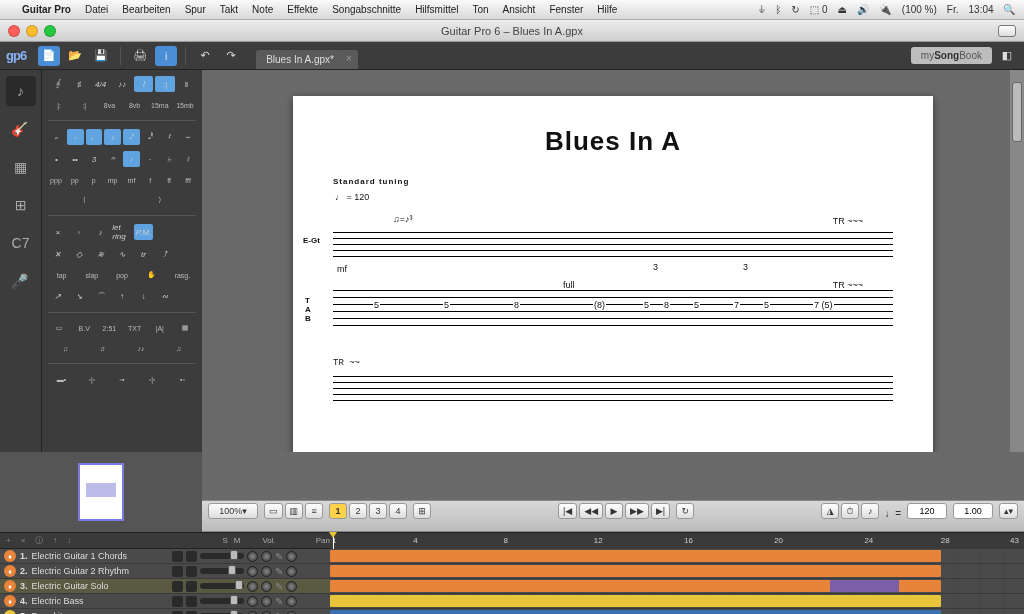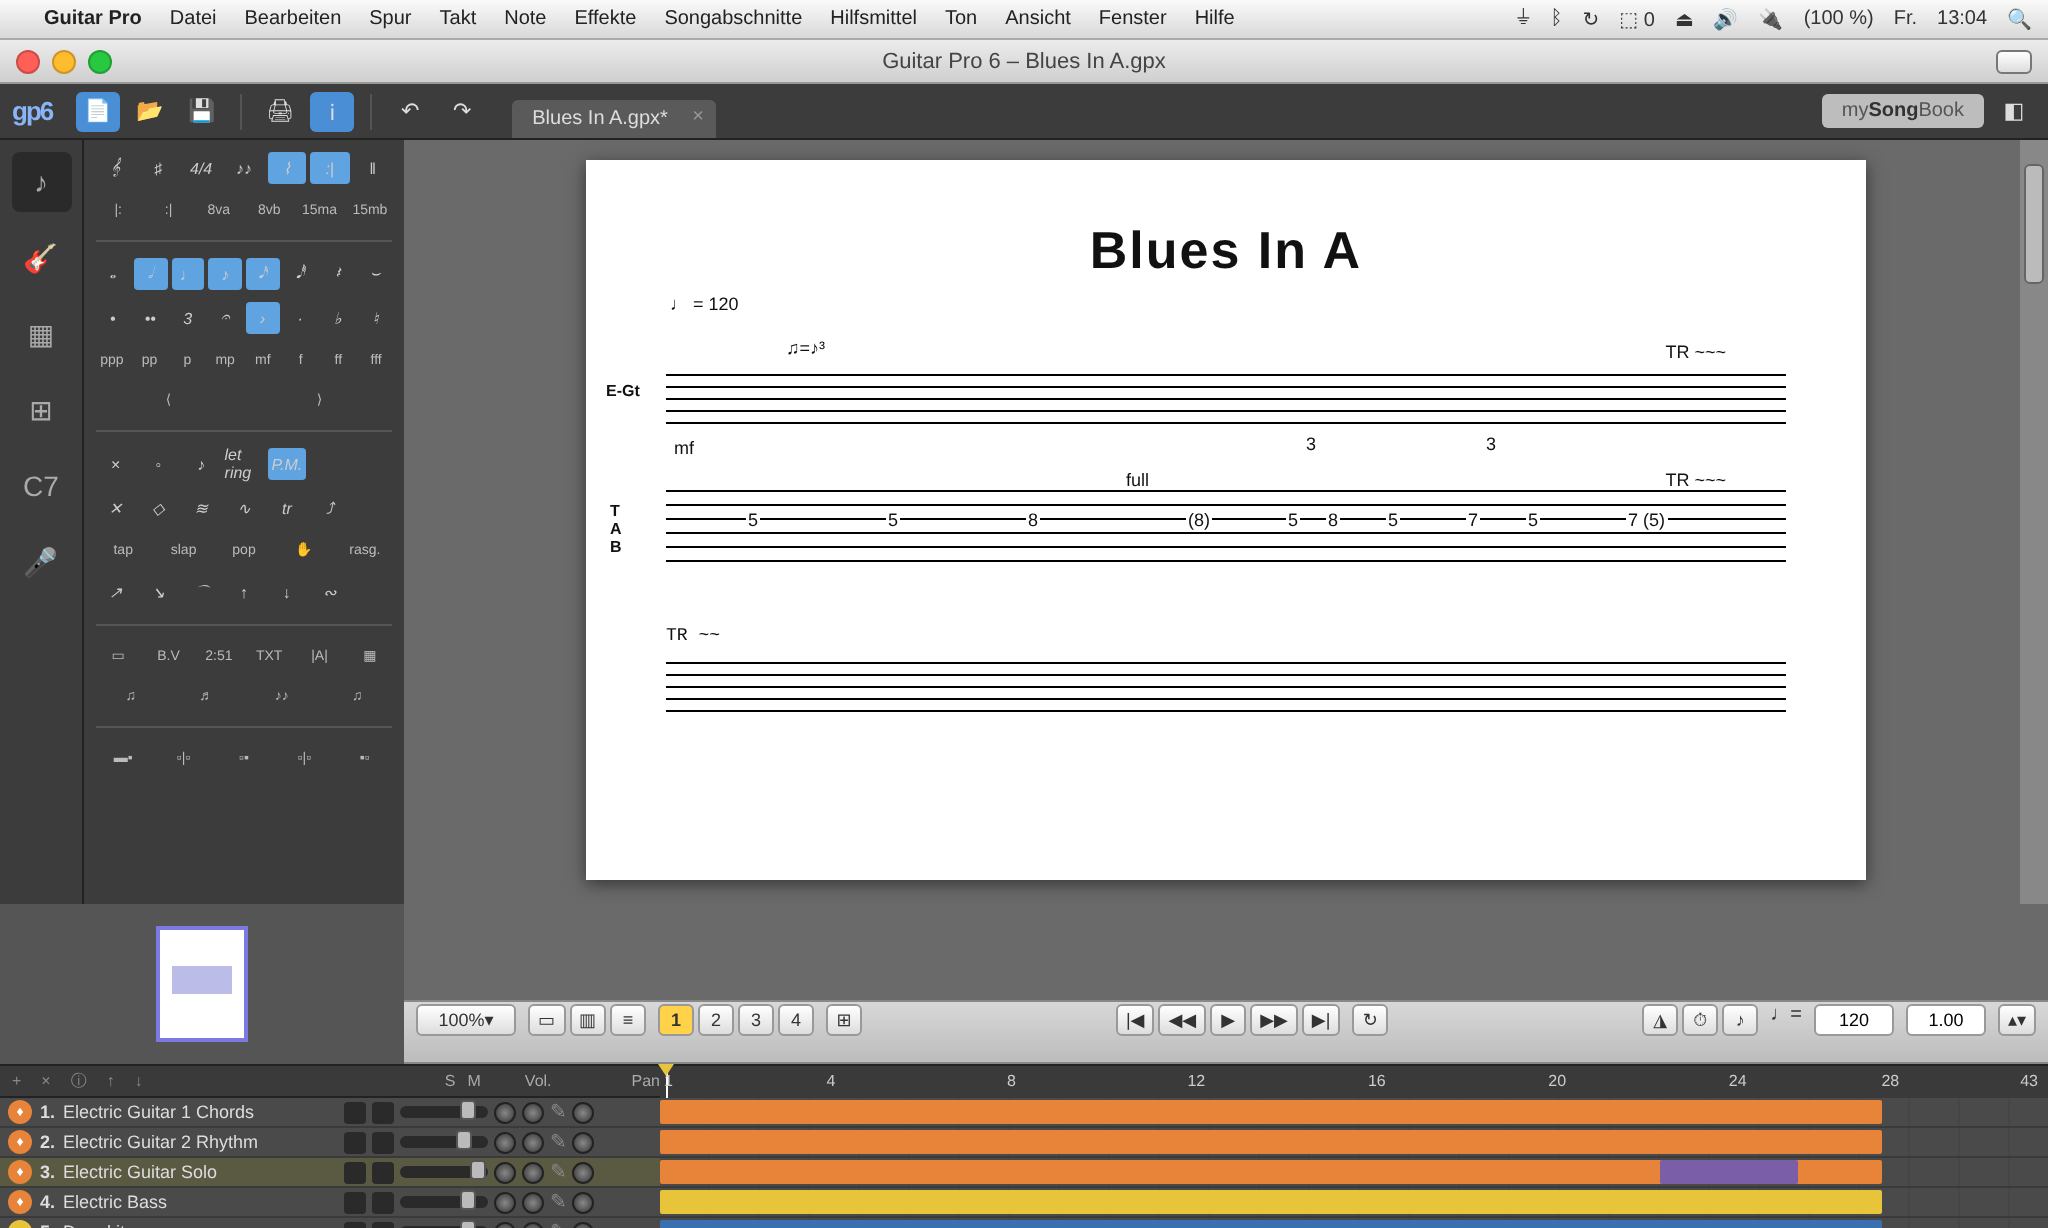--- a/index.html
+++ b/index.html
@@ -42,21 +42,21 @@
 .palette{ width:160px; background:#3c3c3c; padding:6px; display:flex; flex-direction:column; gap:6px; overflow:hidden;}
 .pal-grid{display:grid;grid-template-columns:repeat(7,1fr);gap:2px;}
 .pal-grid.c8{grid-template-columns:repeat(8,1fr);}
 .pal-cell{height:16px;background:transparent;color:#ccc;font-size:8px;display:flex;align-items:center;justify-content:center;border-radius:2px;font-style:italic;}
 .pal-cell.sel{background:#5fa3e0;}
 .pal-div{height:1px;background:#555;margin:2px 0;}
 .pal-row{display:flex;gap:3px;}
 .pal-row .pc{flex:1;height:14px;color:#bbb;font-size:7px;display:flex;align-items:center;justify-content:center;}
 
 .docarea{flex:1;background:#6a6a6a;display:flex;flex-direction:column;position:relative;}
-.canvas-wrap{flex:1;display:flex;align-items:flex-start;justify-content:center;overflow:hidden;padding:10px 10px 0 10px;position:relative;}
+.canvas-wrap{flex:1;display:flex;align-items:flex-start;justify-content:center;overflow:hidden;padding:26px 10px 0 10px;position:relative;}
 .page{width:640px;height:360px;background:#fff;box-shadow:0 2px 8px rgba(0,0,0,.5);padding:30px 40px;font-family:"Comic Sans MS","Marker Felt",cursive;color:#111;position:relative;}
 .page h1{text-align:center;font-size:26px;font-weight:bold;letter-spacing:1px;}
 .page .sub{text-align:center;font-size:11px;letter-spacing:2px;margin-top:2px;font-weight:bold;}
 .page .tuning{font-size:8px;letter-spacing:1px;margin-top:20px;font-weight:bold;}
 .page .tempo{font-size:9px;margin-top:6px;margin-left:2px;}
 .staff{margin-top:20px;position:relative;height:50px;}
 .staff .label{position:absolute;left:-30px;top:14px;font-size:8px;font-weight:bold;}
 .staff-lines{position:absolute;left:0;right:0;top:10px;}
 .staff-lines div{height:1px;background:#000;margin-bottom:5px;}
 .tab{margin-top:18px;position:relative;height:46px;}
@@ -64,21 +64,21 @@
 .tab-lines{position:absolute;left:0;right:0;top:0;}
 .tab-lines div{height:1px;background:#000;margin-bottom:6px;}
 .tabnum{position:absolute;font-size:9px;background:#fff;padding:0 1px;font-family:sans-serif;}
 .notes-deco{position:absolute;font-size:9px;}
 
 .vscroll{width:14px;background:#888;position:absolute;right:0;top:0;bottom:0;}
 .vscroll .thumb{background:#bbb;border:1px solid #666;border-radius:3px;margin:12px 2px;height:60px;}
 
 
 
-.ctrlbar{height:32px;background:linear-gradient(#d8d8d8,#bcbcbc);display:flex;align-items:flex-start;padding:1px 6px;gap:6px;border-top:1px solid #888;border-bottom:1px solid #888;}
+.ctrlbar{height:32px;background:linear-gradient(#d8d8d8,#bcbcbc);display:flex;align-items:flex-end;padding:12px 6px;gap:6px;border-top:1px solid #888;border-bottom:1px solid #888;}
 .ctrlbar .cbtn{height:16px;min-width:18px;padding:0 4px;background:linear-gradient(#fff,#ddd);border:1px solid #999;border-radius:3px;display:flex;align-items:center;justify-content:center;font-size:9px;color:#333;}
 .ctrlbar .group{display:flex;gap:2px;}
 .ctrlbar .zoom{width:50px;}
 .ctrlbar .spacer{flex:1;}
 .ctrlbar .marker{background:#ffd24a;font-weight:bold;}
 .ctrlbar input.num{width:40px;height:16px;border:1px solid #999;border-radius:3px;font-size:9px;text-align:center;background:#fff;}
 
 
 .thumb-area{width:202px;height:80px;background:#555;display:flex;align-items:center;justify-content:center;}
 .mini-page{width:46px;height:58px;background:#fff;border:2px solid #7a7ae0;position:relative;}
@@ -296,20 +296,21 @@
       <div class="pc">▫▪</div>
       <div class="pc">▫|▫</div>
       <div class="pc">▪▫</div>
     </div>
   </div>
 
   <div class="docarea">
     <div class="canvas-wrap">
       <div class="page">
         <h1>Blues In A</h1>
+        <div class="tuning">Standard tuning</div>
         <div class="tempo">♩ = 120</div>
         <div class="staff">
           <div class="label">E-Gt</div>
           <div class="staff-lines">
               <div></div>
               <div></div>
               <div></div>
               <div></div>
               <div></div>
             </div>

